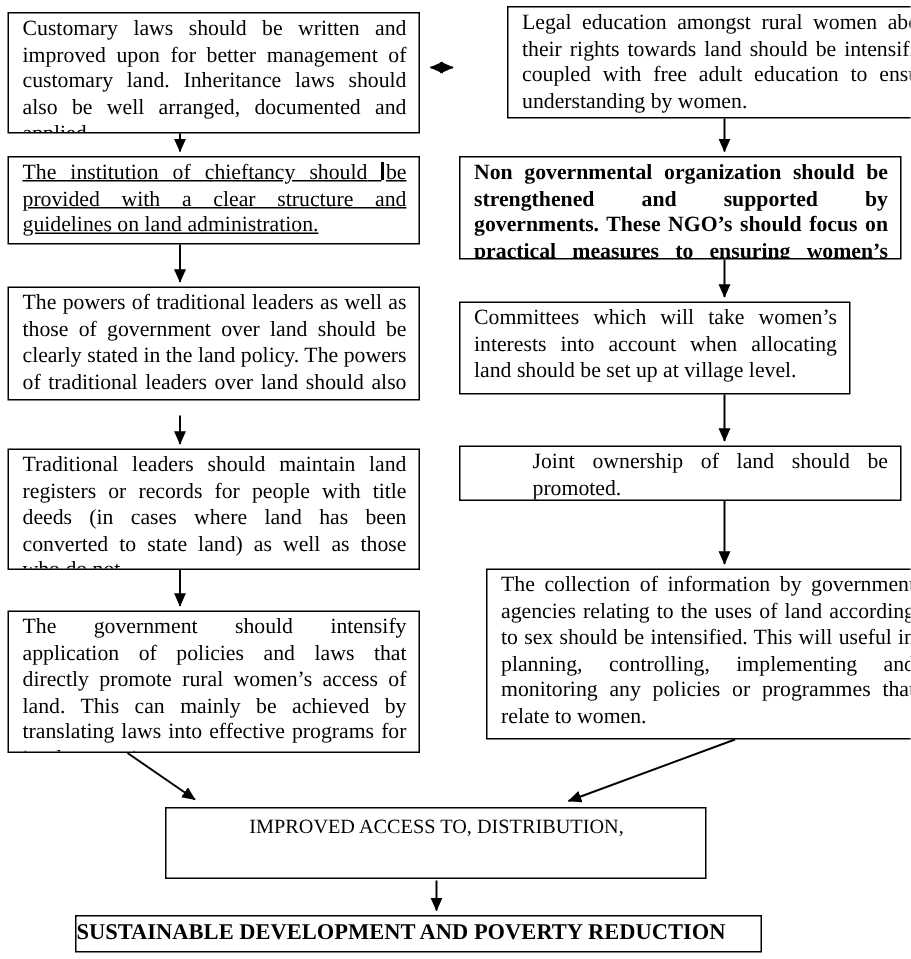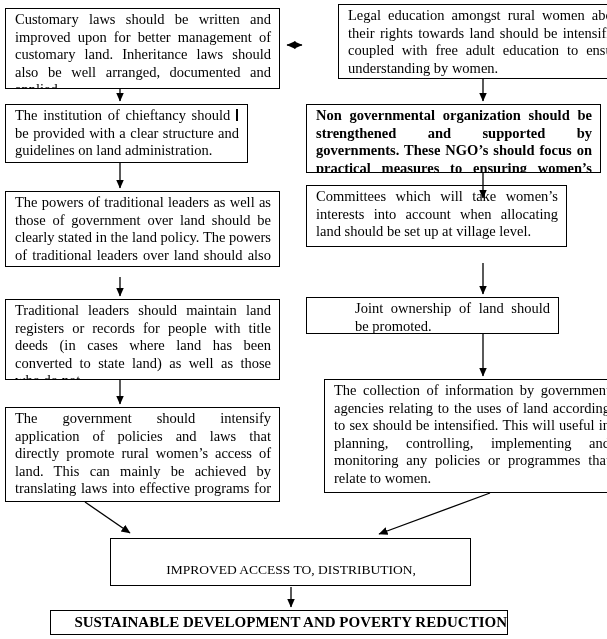--- a/index.html
+++ b/index.html
@@ -27,64 +27,64 @@
     width: 2px;
     height: 12px;
     background: #000000;
     vertical-align: -1px;
     margin-right: 1px;
   }
   .outcome-improved {
     text-align: center;
     font-size: 13.5px;
     line-height: 17px;
-    padding-top: 22px;
+    padding-top: 3px;
   }
   .outcome-sustainable {
     display: flex;
     align-items: center;
-    justify-content: flex-end;
+    justify-content: flex-start;
     font-weight: bold;
     font-size: 15px;
     padding: 0;
     text-align: center;
   }
   svg.connectors {
     position: absolute;
     left: 0; top: 0;
     width: 607px; height: 639px;
     pointer-events: none;
   }
   svg.connectors line { stroke: #000000; stroke-width: 1.3; }
 </style>
 </head>
 <body>
 
 <div class="canvas">
 
   <div class="tbox" style="left:5px; top:8px; width:275px; height:81px;">Customary laws should be written and improved upon for better management of customary land. Inheritance laws should also be well arranged, documented and applied.</div>
 
-  <div class="tbox" style="left:5px; top:104px; width:243px; height:59px;">
+  <div class="tbox" style="left:5px; top:104px; width:275px; height:59px;text-decoration:underline;">
     <span>The institution of chieftancy should</span>
     <span class="caret"></span><span>be provided with a clear structure and guidelines on land administration.</span>
   </div>
 
   <div class="tbox" style="left:5px; top:191px; width:275px; height:76px;">The powers of traditional leaders as well as those of government over land should be clearly stated in the land policy. The powers of traditional leaders over land should also be stated in the republican constitution.</div>
 
   <div class="tbox" style="left:5px; top:299px; width:275px; height:81px;">Traditional leaders should maintain land registers or records for people with title deeds (in cases where land has been converted to state land) as well as those who do not.</div>
 
   <div class="tbox" style="left:5px; top:407px; width:275px; height:95px;">The government should intensify application of policies and laws that directly promote rural women’s access of land. This can mainly be achieved by translating laws into effective programs for implementation.</div>
 
   <div class="tbox" style="left:306px; top:4px; width:295px; height:75px;margin-left:32px;">Legal education amongst rural women about their rights towards land should be intensified coupled with free adult education to ensure understanding by women.</div>
 
   <div class="tbox" style="left:306px; top:104px; width:295px; height:69px;font-weight:bold;">Non governmental organization should be strengthened and supported by governments. These NGO’s should focus on practical measures to ensuring women’s access to land.</div>
 
-  <div class="tbox" style="left:306px; top:185px; width:261px; height:62px;">Committees which will take women’s interests into account when allocating land should be set up at village level.</div>
+  <div class="tbox" style="left:306px; top:201px; width:261px; height:62px;">Committees which will take women’s interests into account when allocating land should be set up at village level.</div>
 
-  <div class="tbox" style="left:306px; top:297px; width:253px; height:37px;padding-left:48px;">Joint ownership of land should be promoted.</div>
+  <div class="tbox" style="left:306px; top:297px; width:295px; height:37px;padding-left:48px;">Joint ownership of land should be promoted.</div>
 
   <div class="tbox" style="left:324px; top:379px; width:295px; height:114px;">The collection of information by government agencies relating to the uses of land according to sex should be intensified. This will useful in planning, controlling, implementing and monitoring any policies or programmes that relate to women.</div>
 
   <div class="tbox outcome-improved" style="left:110px; top:538px; width:361px; height:48px;">
     <div>IMPROVED ACCESS TO, DISTRIBUTION,</div>
   </div>
 
   <div class="tbox outcome-sustainable" style="left:50px; top:610px; width:458px; height:25px;">
     <span>SUSTAINABLE DEVELOPMENT AND POVERTY REDUCTION</span>
   </div>

